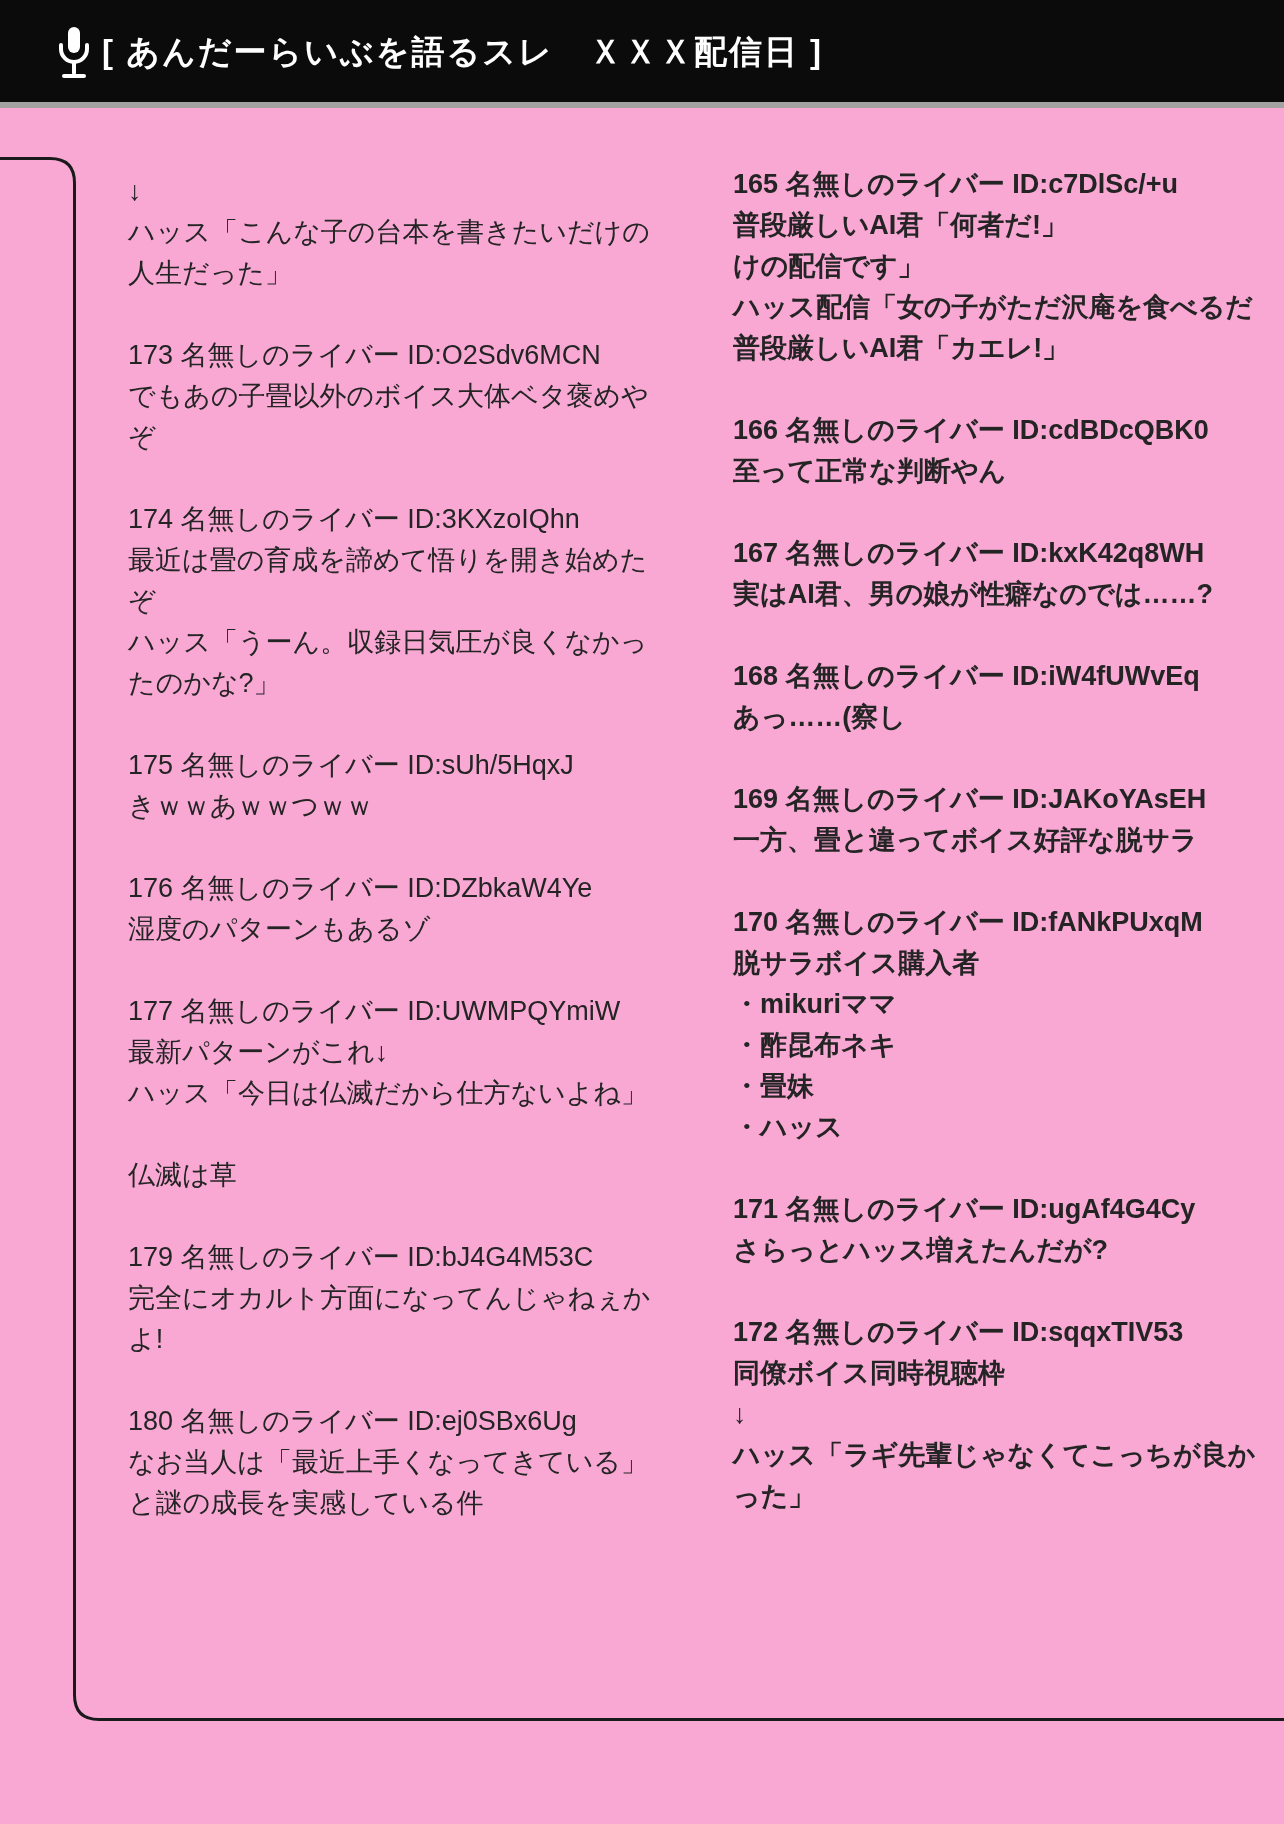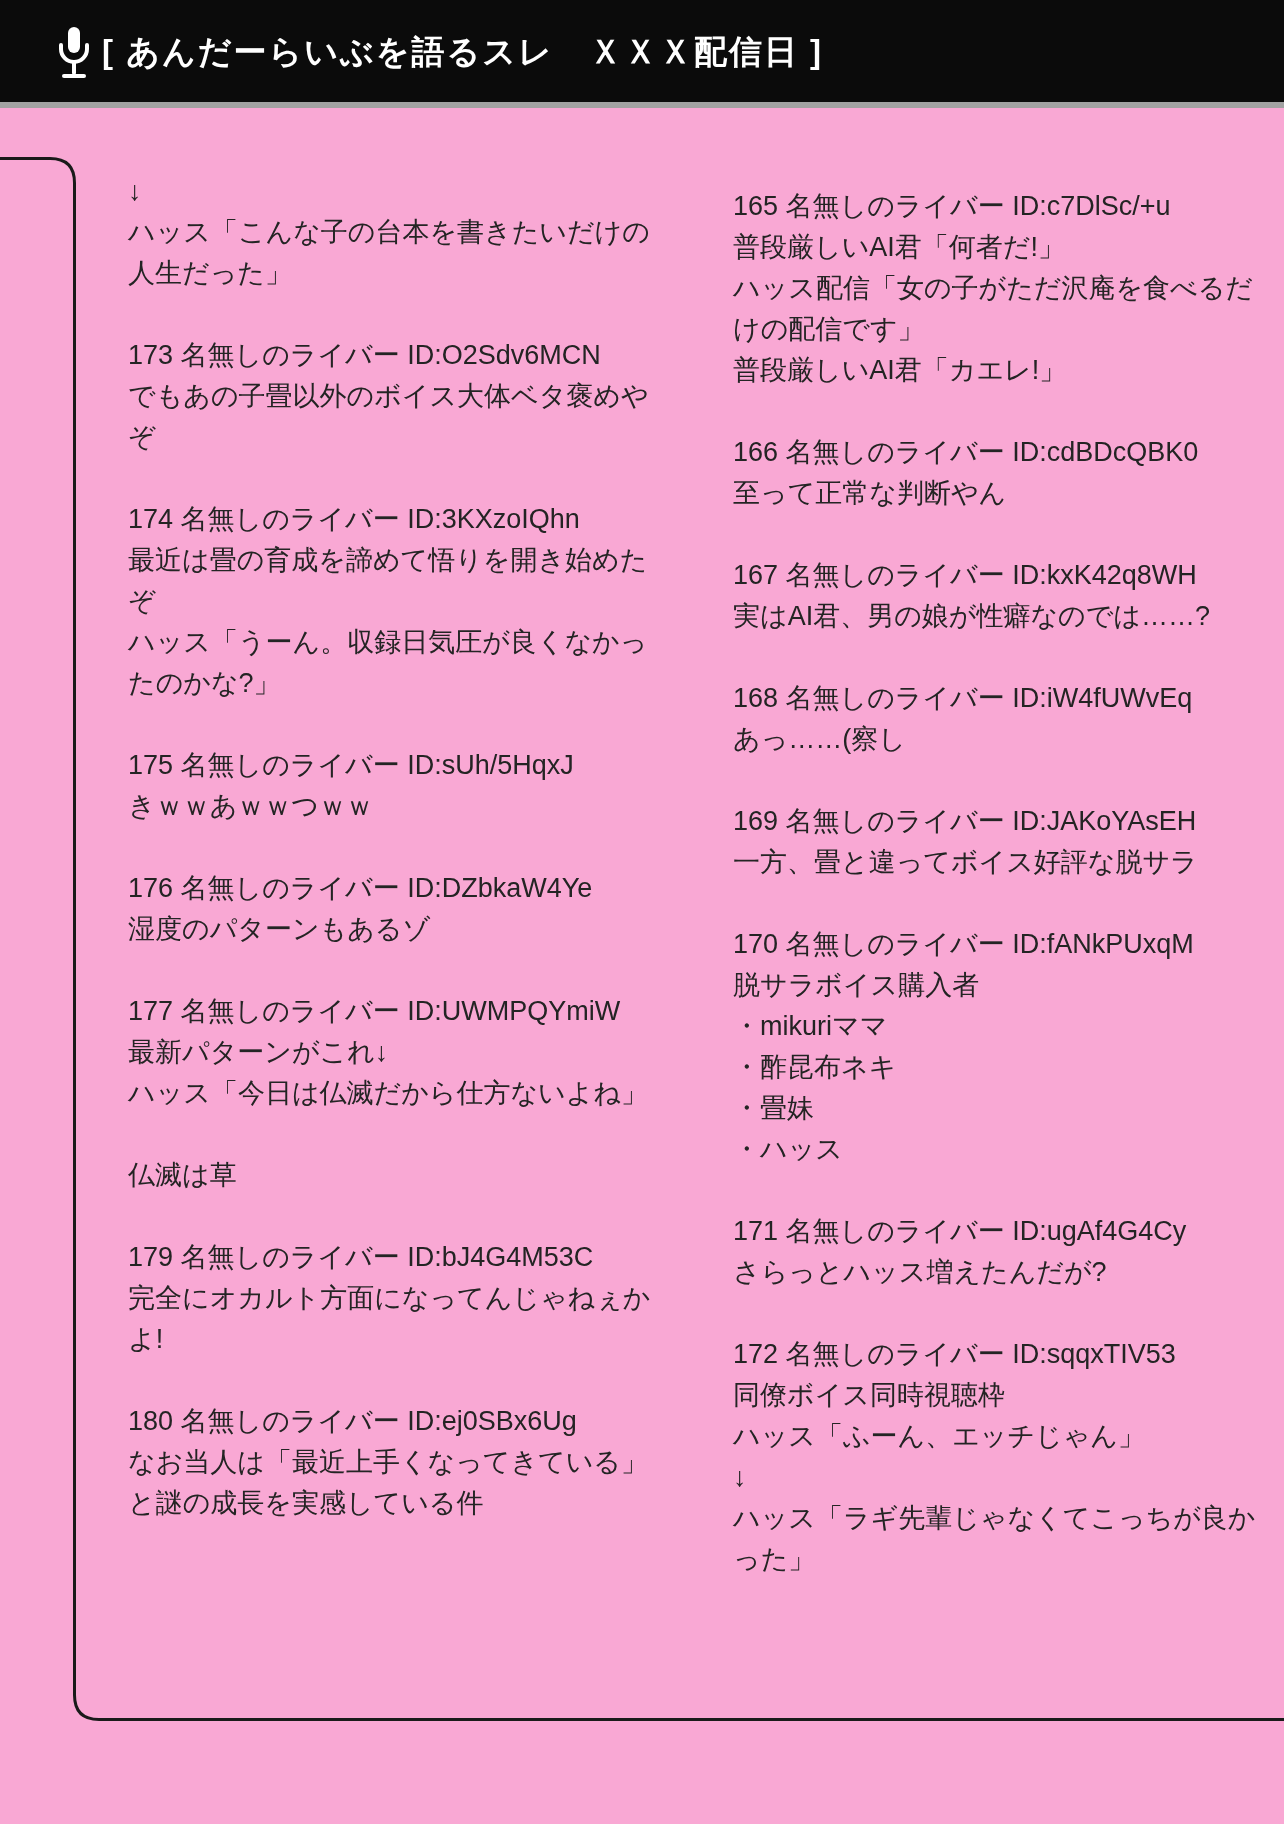--- a/index.html
+++ b/index.html
@@ -32,21 +32,21 @@
   
   .panel-svg{position:absolute;top:0;left:0;pointer-events:none;}
   
   .col{
     position:absolute;
     font-size:27px;
     line-height:41px;
     color:#242424;
   }
   .col-left{left:128px;top:171px;width:530px;}
-  .col-right{left:733px;top:186px;width:540px;}
+  .col-right{left:733px;top:164px;width:540px;font-weight:bold;}
   .post{margin-bottom:41px;}
   .line{white-space:pre;}
 </style>
 </head>
 <body>
 
 <div class="page">
 
   <div class="title-bar">
     <svg class="mic" viewBox="0 0 36 56" fill="none" xmlns="http://www.w3.org/2000/svg">
@@ -104,22 +104,22 @@
       <div class="post">
         <div class="line">180 名無しのライバー ID:ej0SBx6Ug</div>
         <div class="line">なお当人は「最近上手くなってきている」</div>
         <div class="line">と謎の成長を実感している件</div>
       </div>
     </div>
   <div class="col col-right">
       <div class="post">
         <div class="line">165 名無しのライバー ID:c7DlSc/+u</div>
         <div class="line">普段厳しいAI君「何者だ!」</div>
+        <div class="line">けの配信です」</div>
         <div class="line">ハッス配信「女の子がただ沢庵を食べるだ</div>
-        <div class="line">けの配信です」</div>
         <div class="line">普段厳しいAI君「カエレ!」</div>
       </div>
       <div class="post">
         <div class="line">166 名無しのライバー ID:cdBDcQBK0</div>
         <div class="line">至って正常な判断やん</div>
       </div>
       <div class="post">
         <div class="line">167 名無しのライバー ID:kxK42q8WH</div>
         <div class="line">実はAI君、男の娘が性癖なのでは……?</div>
       </div>
@@ -139,20 +139,19 @@
         <div class="line">・畳妹</div>
         <div class="line">・ハッス</div>
       </div>
       <div class="post">
         <div class="line">171 名無しのライバー ID:ugAf4G4Cy</div>
         <div class="line">さらっとハッス増えたんだが?</div>
       </div>
       <div class="post">
         <div class="line">172 名無しのライバー ID:sqqxTIV53</div>
         <div class="line">同僚ボイス同時視聴枠</div>
-        <div class="line">ハッス「ふーん、エッチじゃん」</div>
         <div class="line">↓</div>
         <div class="line">ハッス「ラギ先輩じゃなくてこっちが良か</div>
         <div class="line">った」</div>
       </div>
     </div>
 
 </div>
 
 </body></html>

